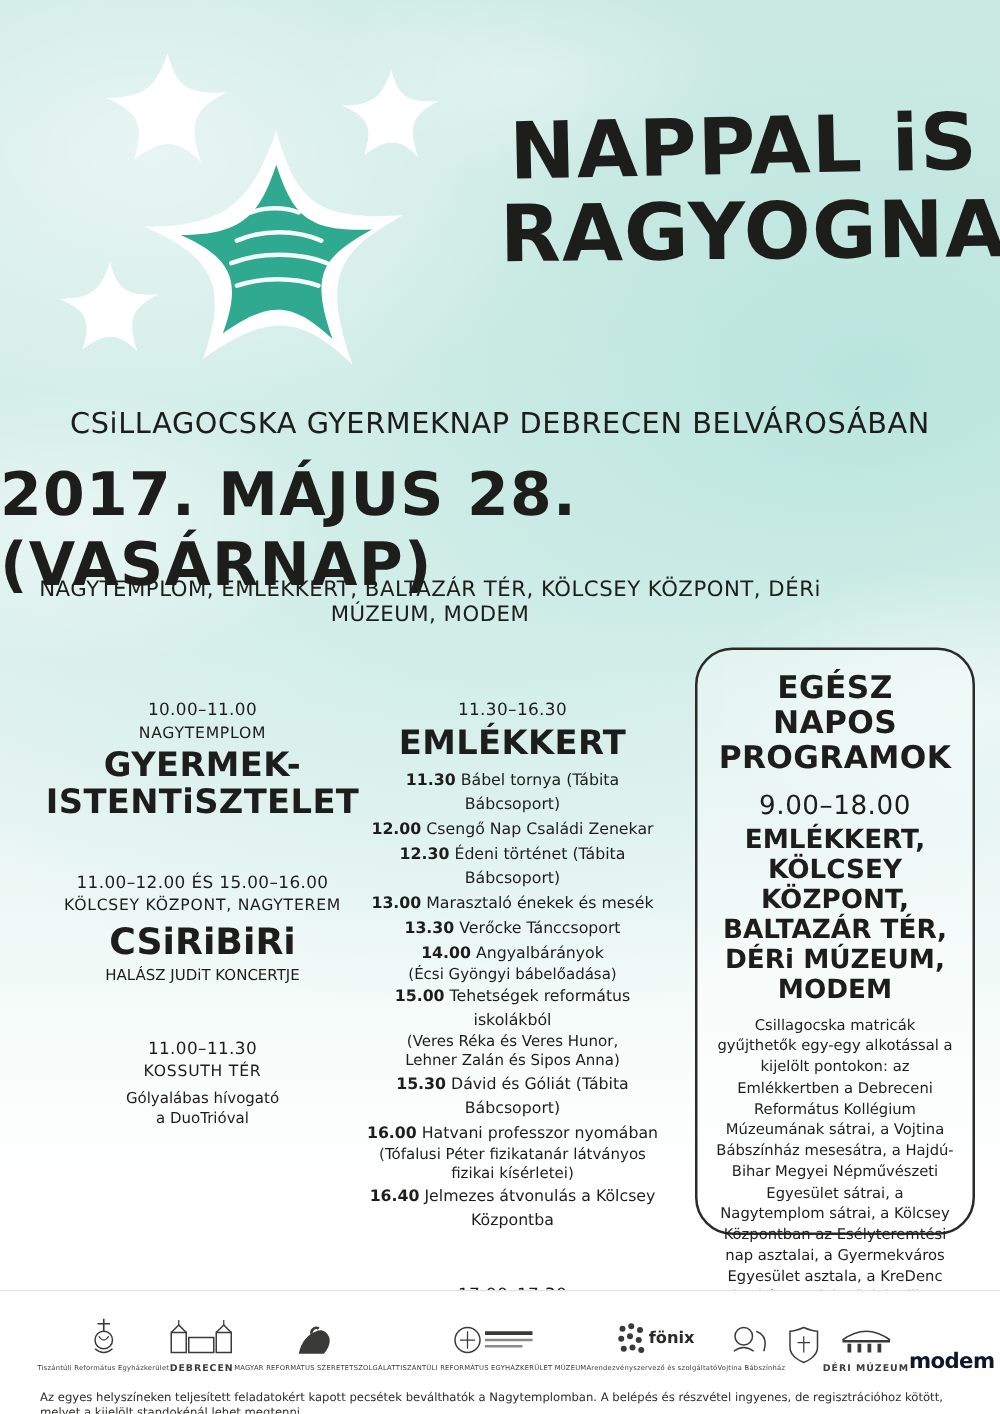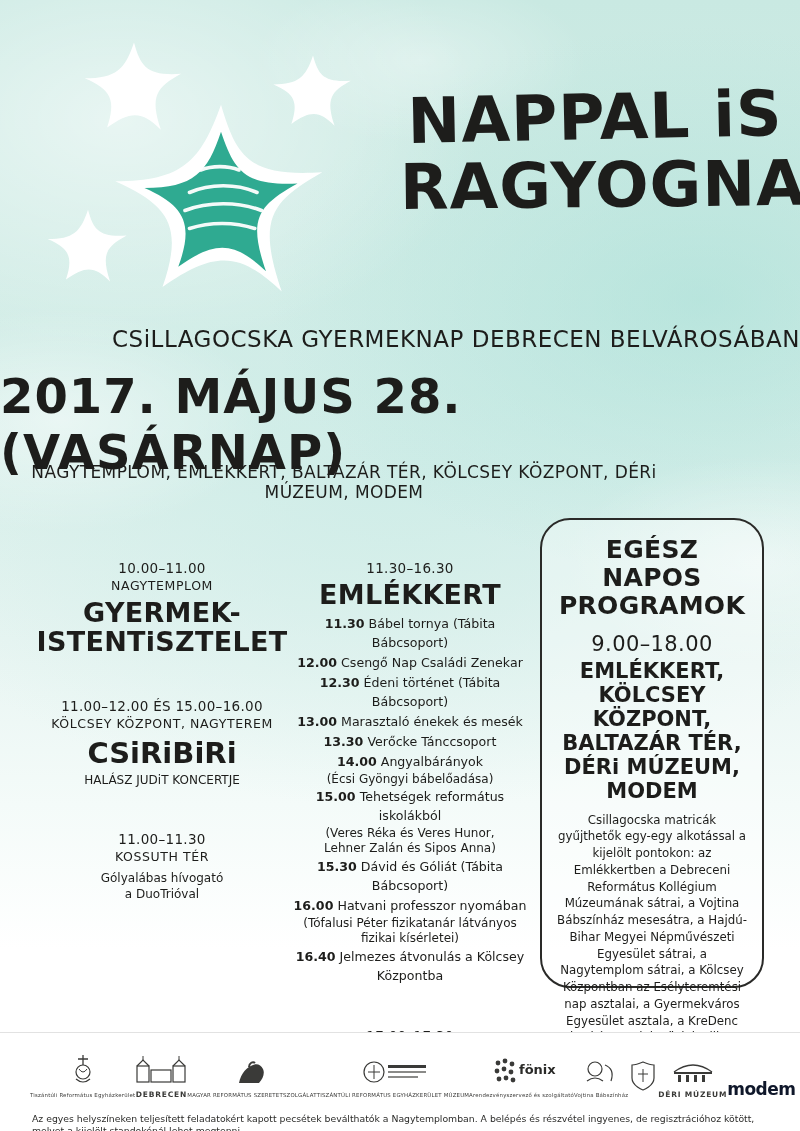--- a/index.html
+++ b/index.html
@@ -67,21 +67,21 @@
     letter-spacing: 1px;
     transform: rotate(-1.2deg);
   }
   .headline .l2 { margin-top: 4px; transform: rotate(-0.6deg); }
 
   .subtitle {
     position: absolute;
     top: 326px;
     left: 0;
     width: 800px;
-    text-align: right;
+    text-align: center;
     font-size: 23px;
     letter-spacing: 0.5px;
     color: #1d1d1b;
   }
   .bigdate {
     position: absolute;
     top: 368px;
     left: 0;
     width: 652px;
     font-size: 48px;
@@ -157,21 +157,21 @@
     font-size: 12.6px;
     line-height: 1.5;
   }
   .sched .row { margin-bottom: 1px; }
   .sched .t { font-weight: bold; }
   .sched .sub2 { font-size: 12px; line-height: 1.3; }
 
   
   .daybox {
     position: absolute;
-    left: 540px;
+    left: 556px;
     top: 518px;
     width: 224px;
     height: 470px;
     border: 2px solid #2a2a28;
     border-radius: 30px;
     background: rgba(255,255,255,0.35);
     text-align: center;
     color: #1d1d1b;
     padding: 16px 14px 10px 14px;
     box-sizing: border-box;

